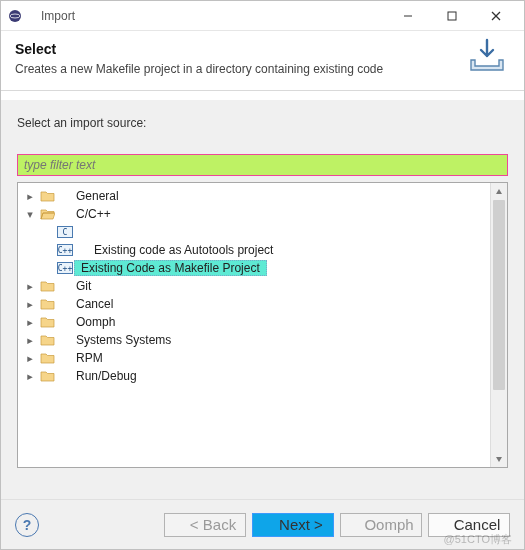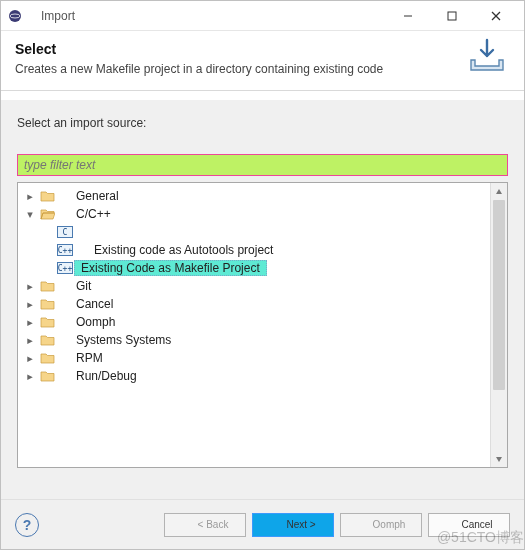--- a/index.html
+++ b/index.html
@@ -114,29 +114,29 @@
   .help {
     width: 24px; height: 24px; border: 1.5px solid #4a78b0; border-radius: 50%;
     display: flex; align-items: center; justify-content: center; color: #4a78b0; font-weight: bold;
     font-size: 14px;
   }
   .footer .spacer { flex: 1; }
   .btn {
     min-width: 82px; height: 24px; margin-left: 6px;
     background: #fbfbfb;
     border: 1px solid #b3b3b3;
-    font-size: 10px; color: #333;
+    font-size: 15px; color: #333;
     display: flex; align-items: center; justify-content: center; padding-left: 16px;
   }
   .btn.disabled { color: #9a9a9a; background: #f3f3f3; }
   .btn.primary { border: 1px solid #3b99fc; background: #0ea5e9; }
 
   .watermark {
-    position: absolute; right: 0; bottom: 2px;
-    font-size: 14px; color: rgba(0,0,0,0.25); font-family: sans-serif;
+    position: absolute; right: 12px; bottom: 2px;
+    font-size: 11px; color: rgba(0,0,0,0.25); font-family: sans-serif;
   }
 </style>
 </head>
 <body>
 
 <div class="titlebar">
   <span class="tb-icon">
     <svg width="14" height="14" viewBox="0 0 14 14">
       <circle cx="7" cy="7" r="6" fill="#3b3b74"></circle>
       <ellipse cx="7" cy="7" rx="5" ry="2" fill="none" stroke="#fff" stroke-width="0.8"></ellipse>

